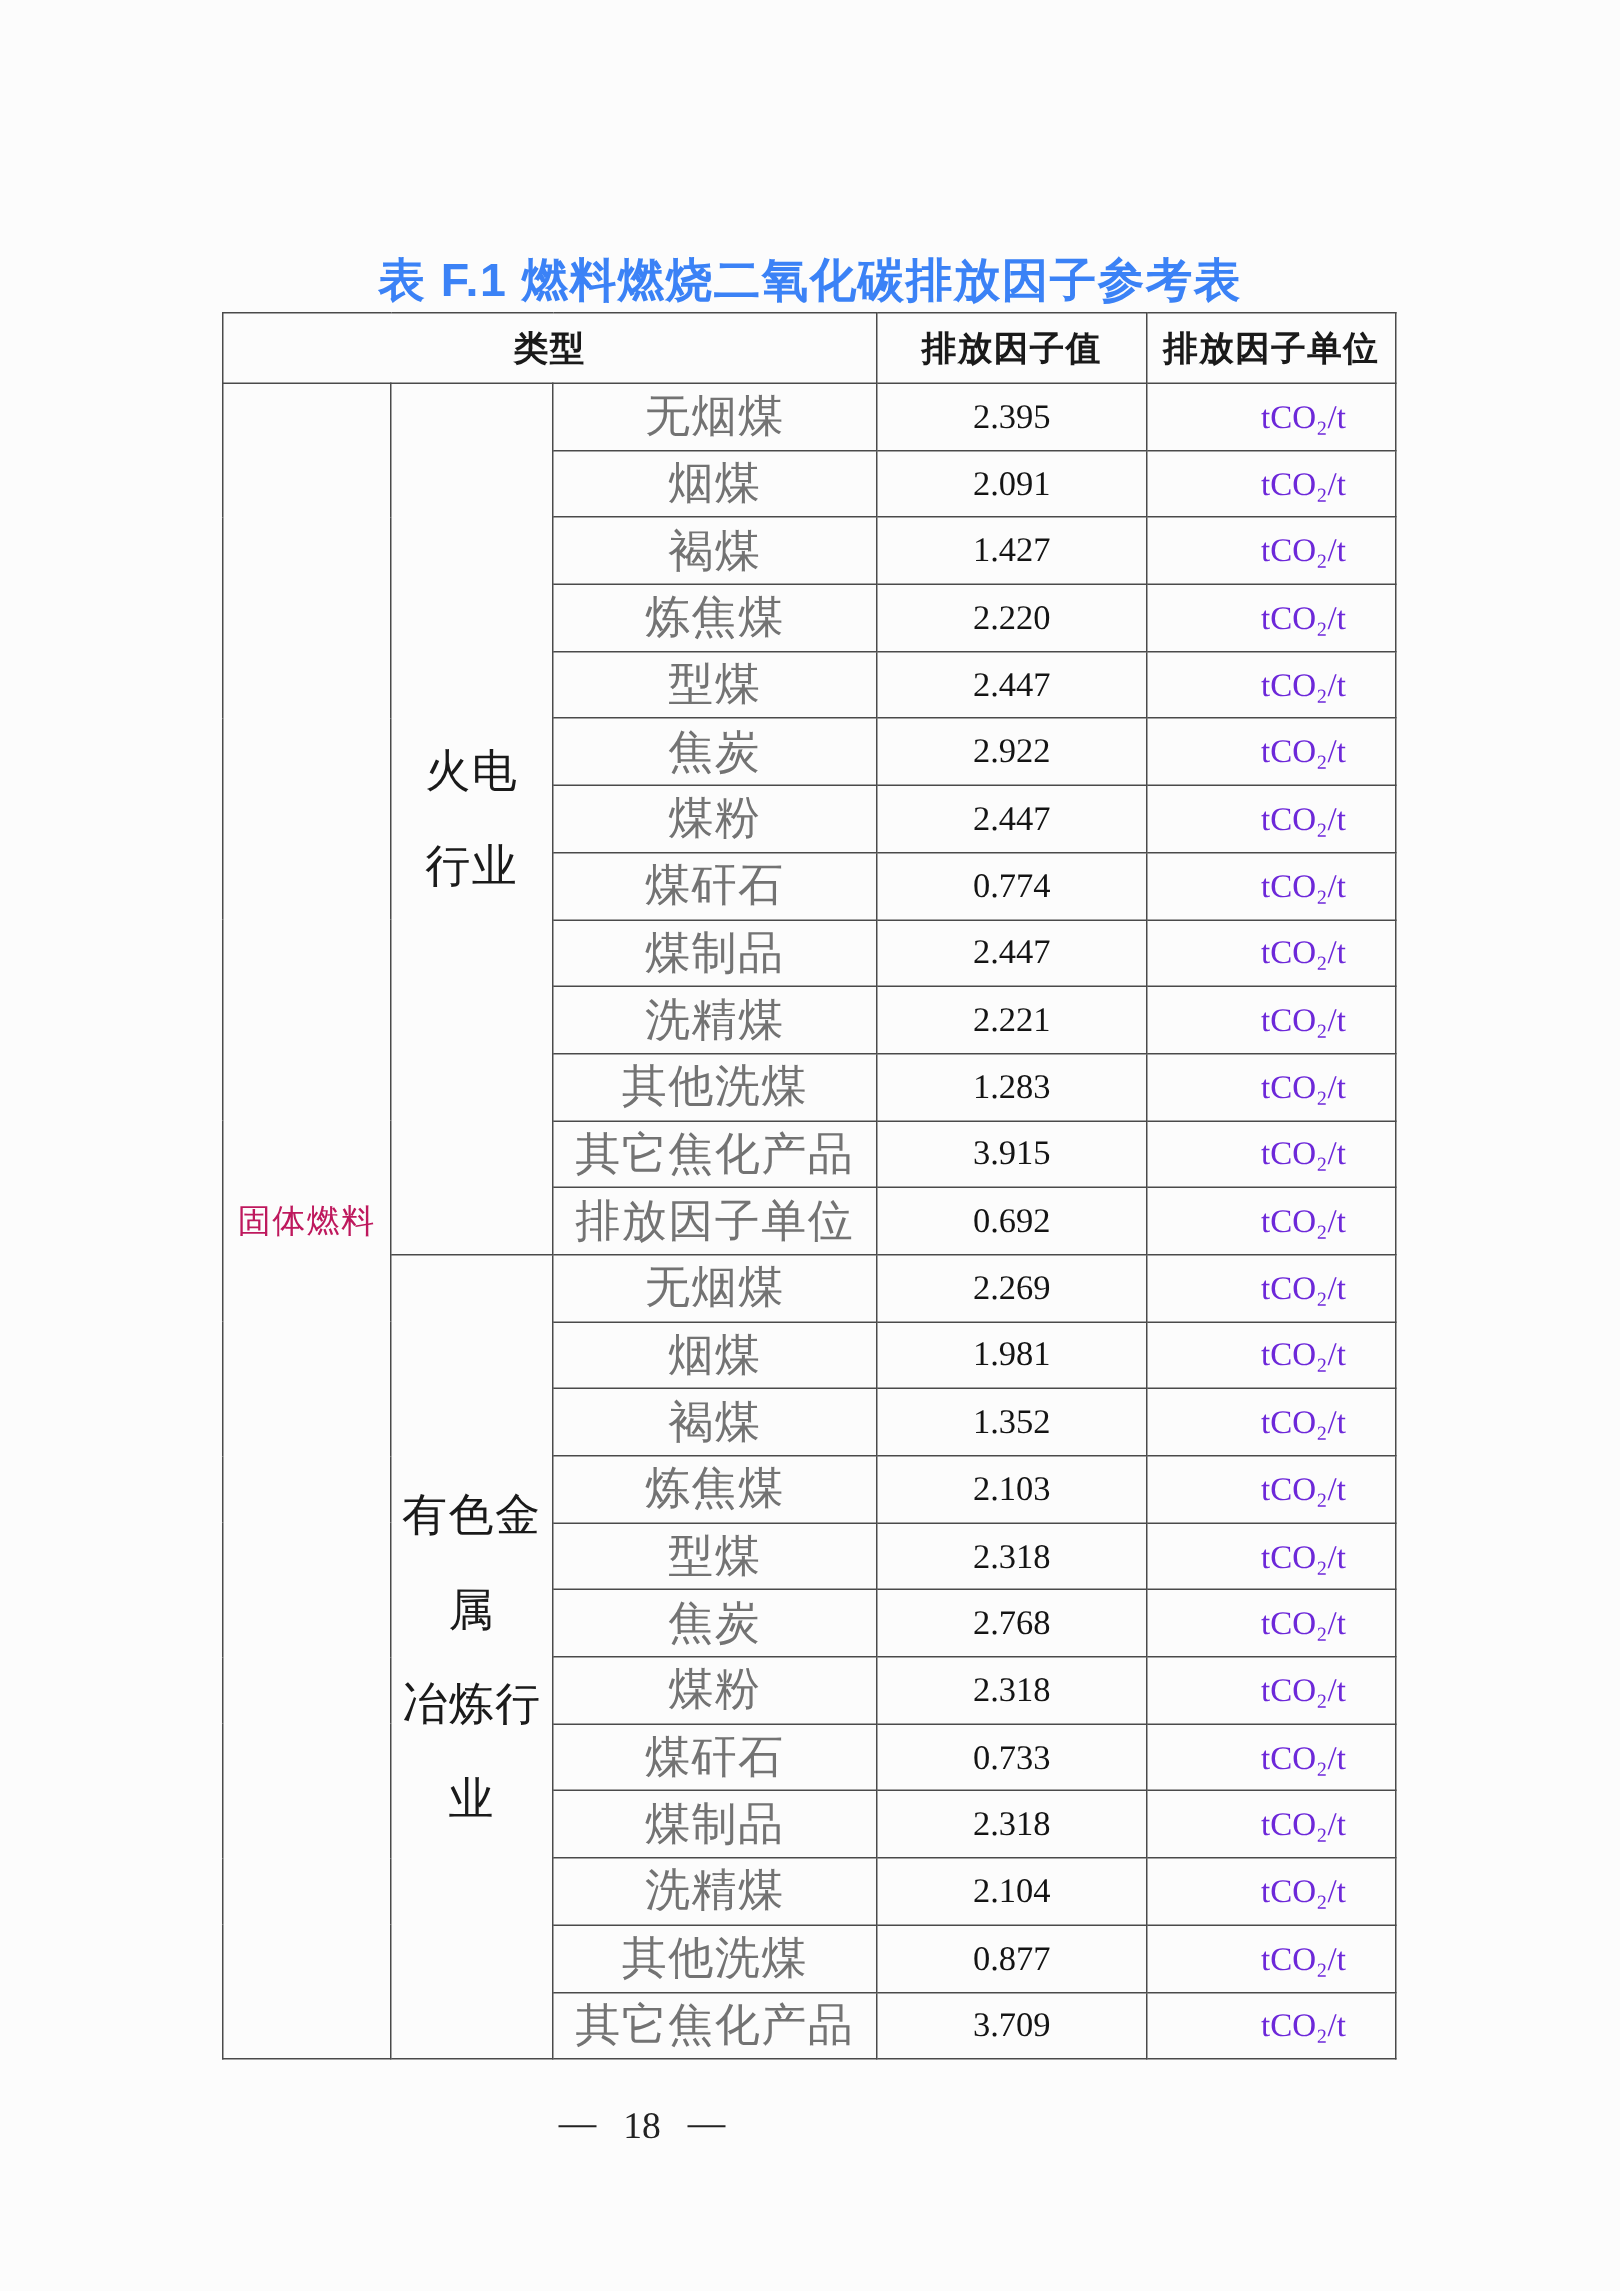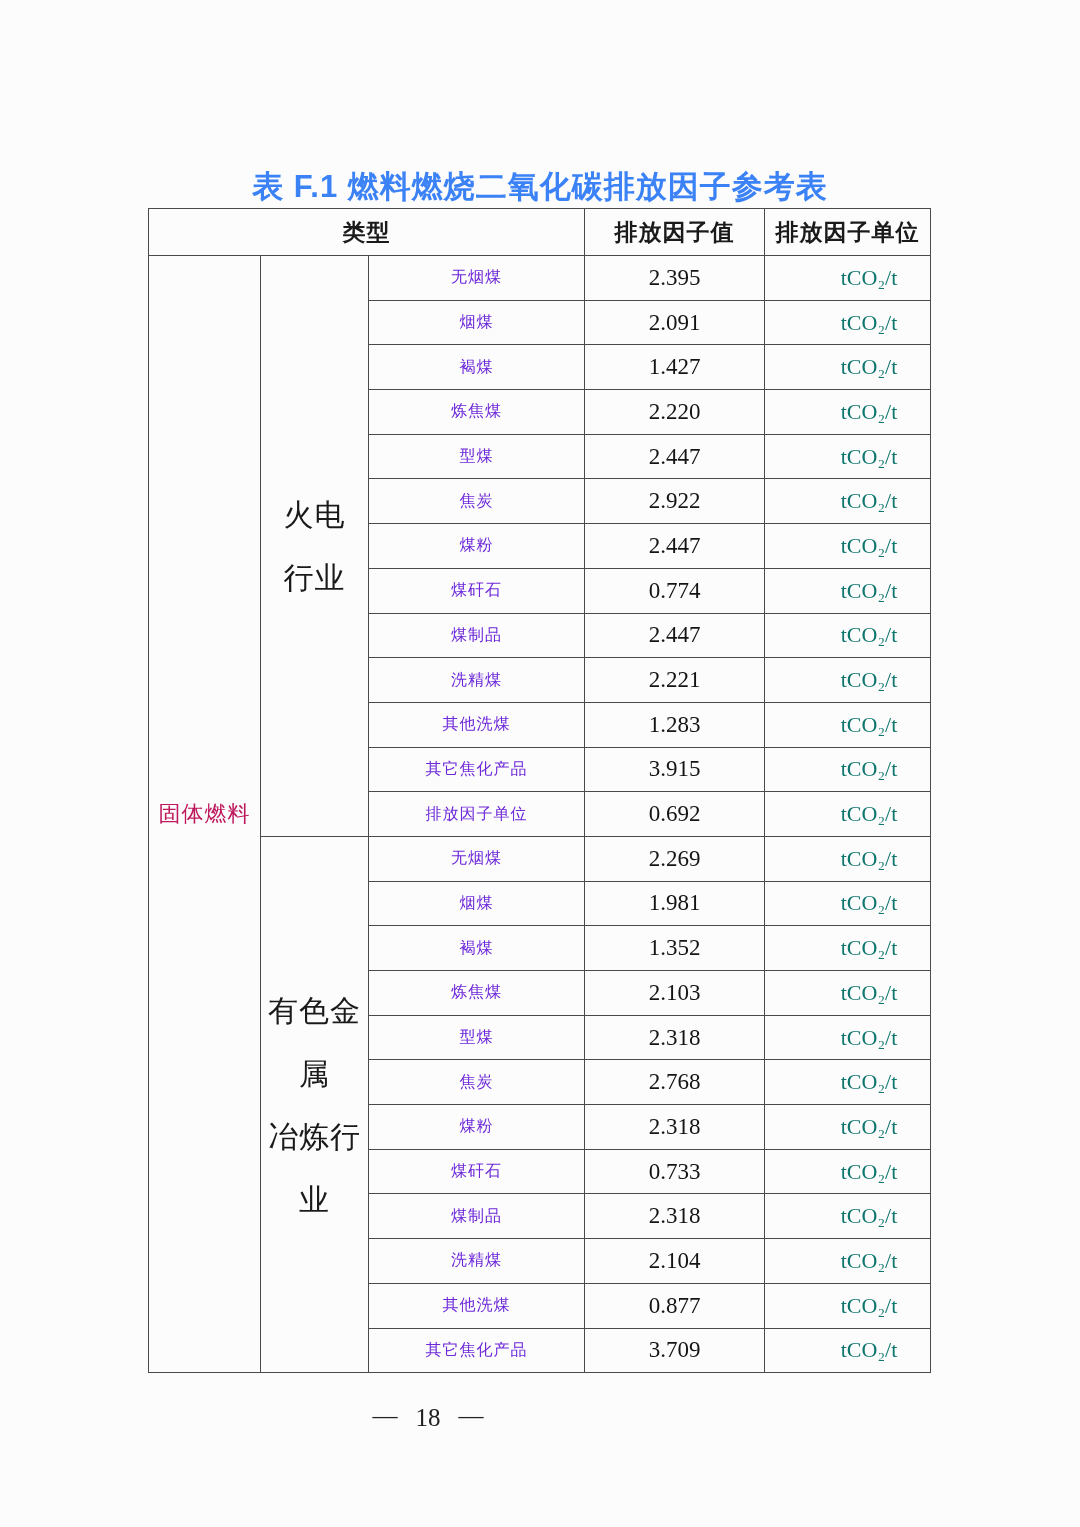--- a/index.html
+++ b/index.html
@@ -67,34 +67,34 @@
   }
   .industry-cell {
     font-size: 30px;
     letter-spacing: 1px;
     line-height: 2.1;
     white-space: pre-line;
     color: #1a1a1a;
   }
   .fuel-cell {
     height: 43.7px;
-    font-size: 16px;
-    letter-spacing: 1px;
-    color: #6d28d9;
+    font-size: 30px;
+    letter-spacing: 1px;
+    color: #737373;
   }
   .value-cell {
     font-family: "Liberation Serif", "DejaVu Serif", serif;
     font-size: 23px;
     color: #141414;
     margin-left: 16px;
   }
   .unit-cell {
     font-family: "Liberation Serif", "DejaVu Serif", serif;
     font-size: 22px;
-    color: #0f766e;
+    color: #6d28d9;
     padding-left: 43px;
   }
   .footer {
     position: absolute;
     top: 1404px;
     left: 0;
     width: 856px;
     text-align: center;
     font-family: "Liberation Serif", "DejaVu Serif", serif;
     font-size: 25px;

